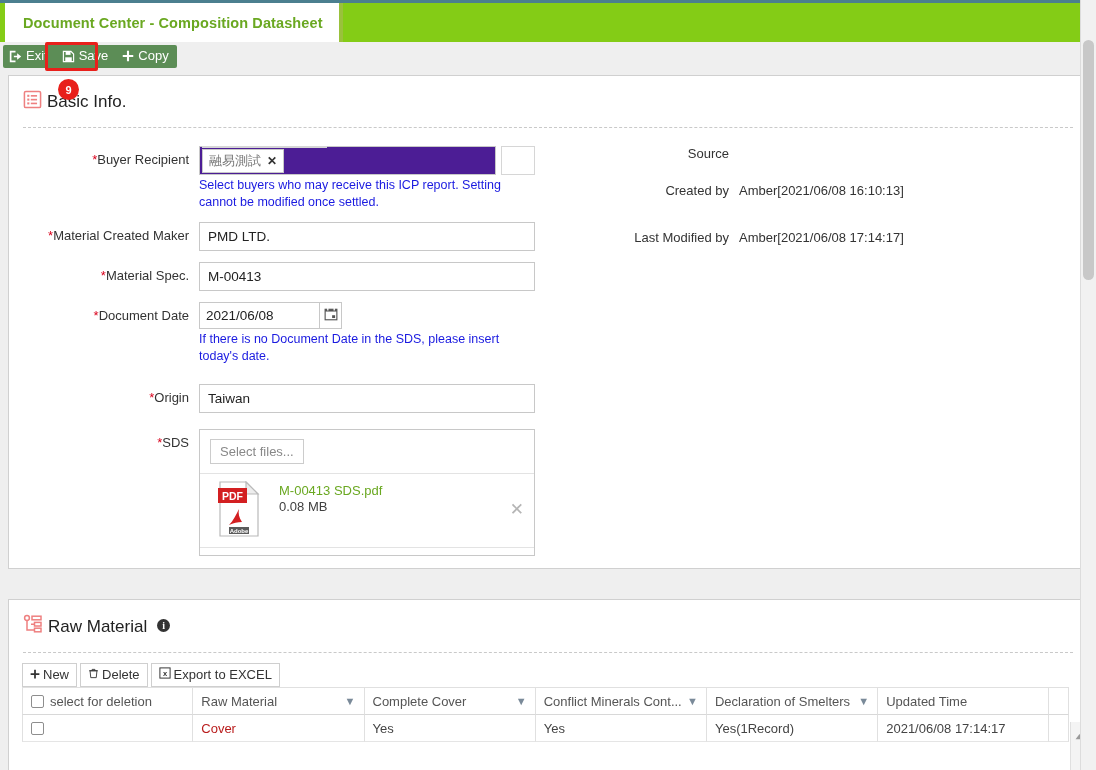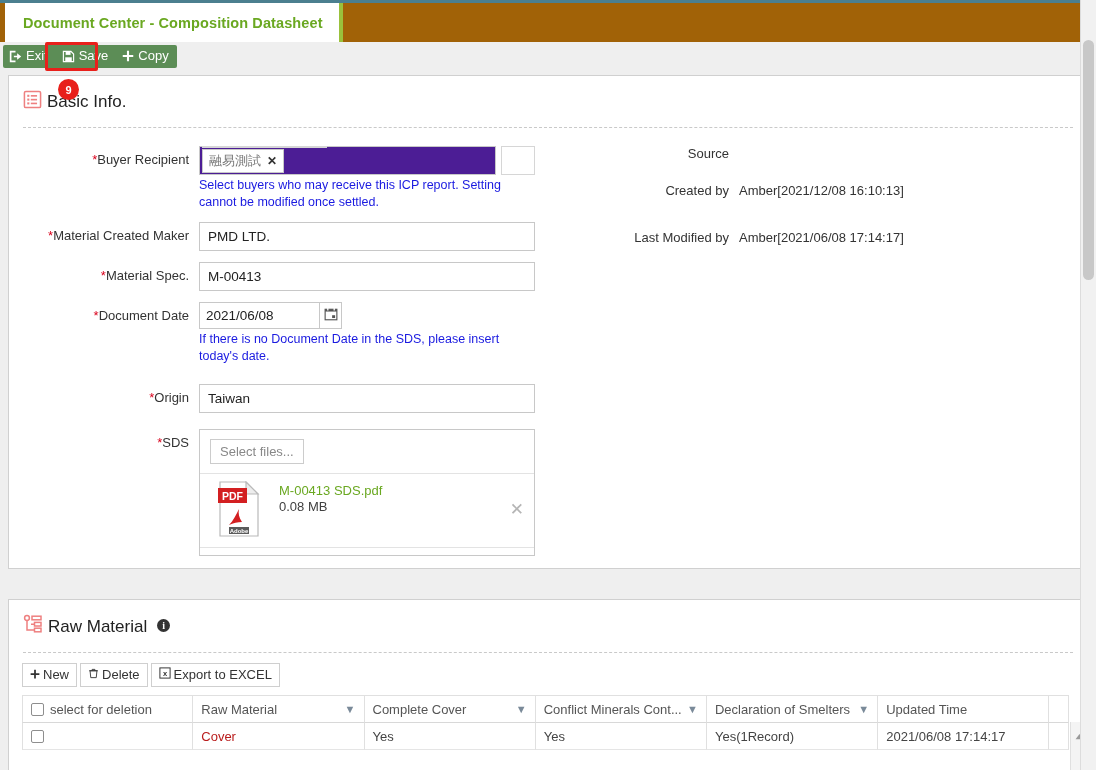--- a/index.html
+++ b/index.html
@@ -10,21 +10,21 @@
     background: #efefef;
     font-family: "Liberation Sans", sans-serif;
     font-size: 13px;
     color: #333;
   }
 
   
   .header-bar {
     position: relative;
     height: 42px;
-    background: #a16207;
+    background: #84cc16;
     border-top: 3px solid #4b7f8f;
   }
   .tab {
     position: absolute;
     left: 5px; top: 0px;
     height: 39px;
     background: #ffffff;
     border-right: 4px solid #9ac13c;
     padding: 0 16px 0 18px;
     display: flex;
@@ -260,21 +260,21 @@
     color: #333;
     padding: 3px 7px;
     display: inline-flex;
     align-items: center;
     gap: 3px;
     cursor: pointer;
     margin-right: 3px;
     height: 24px;
     line-height: 16px;
   }
-  .grid { margin: 8px 0 0 13px; width: 1047px; border-top: 1px solid #e0e0e0; }
+  .grid { margin: 0 0 0 13px; width: 1047px; border-top: 1px solid #e0e0e0; }
   .grow { display: flex; }
   .gh {
     border-right: 1px solid #e0e0e0;
     border-bottom: 1px solid #d8d8d8;
     padding: 6px 8px;
     font-size: 13px;
     color: #555;
     display: flex;
     align-items: center;
     justify-content: space-between;
@@ -489,21 +489,21 @@
       </div>
     </div>
 
     <div class="ro-col">
       <div class="ro-row">
         <div class="ro-lbl">Source</div>
         <div class="ro-val"></div>
       </div>
       <div class="ro-row" style="margin-bottom:32px">
         <div class="ro-lbl">Created by</div>
-        <div class="ro-val">Amber[2021/12/08 16:10:13]</div>
+        <div class="ro-val">Amber[2021/06/08 16:10:13]</div>
       </div>
       <div class="ro-row">
         <div class="ro-lbl">Last Modified by</div>
         <div class="ro-val">Amber[2021/06/08 17:14:17]</div>
       </div>
     </div>
 
   </div>
 </div>
 

